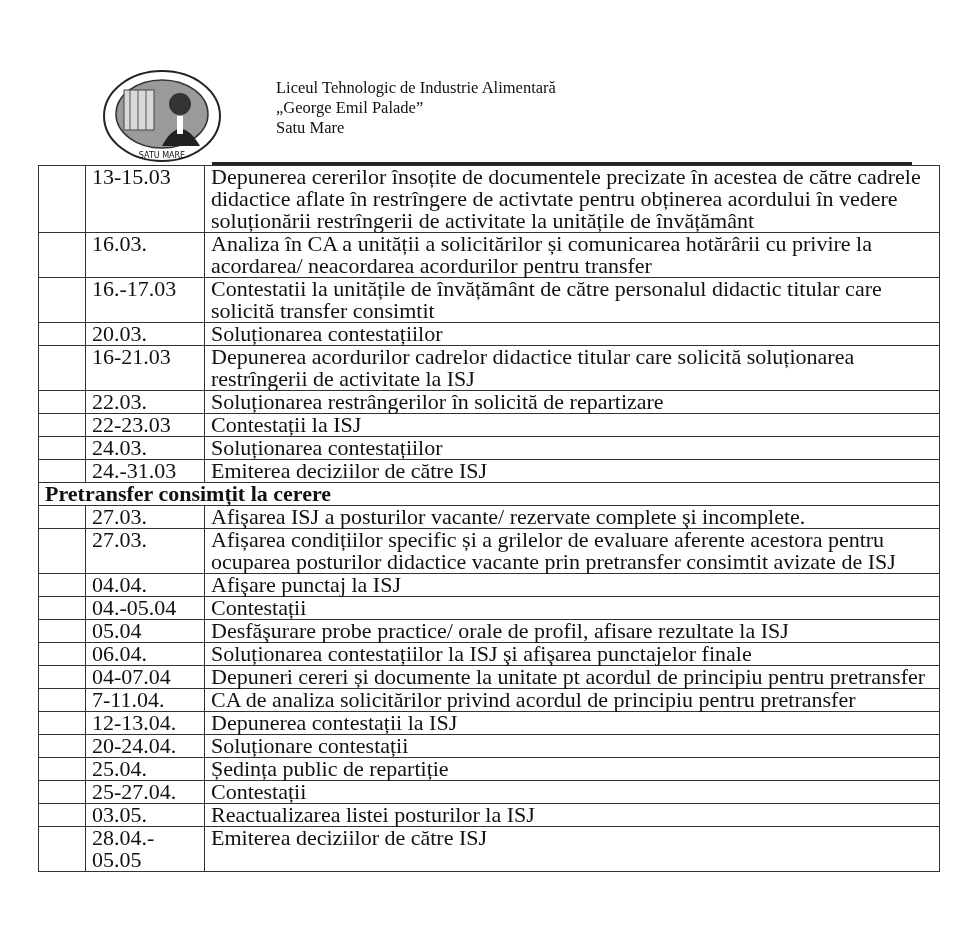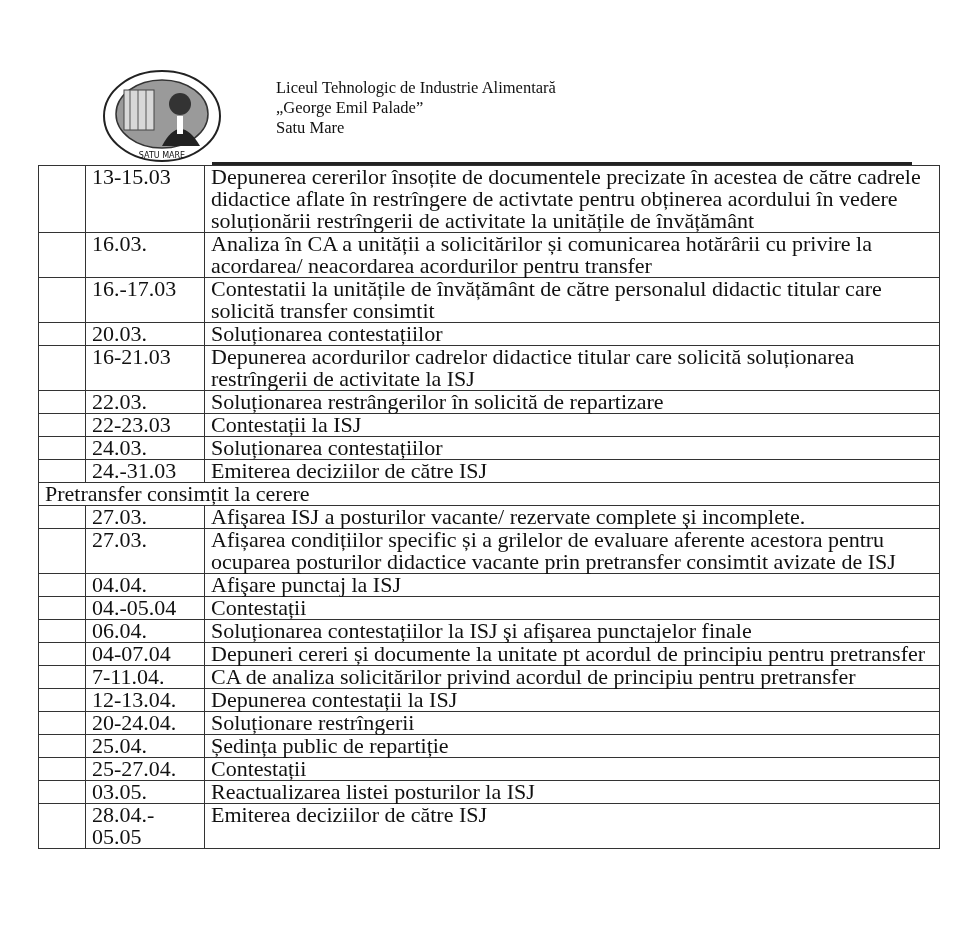--- a/index.html
+++ b/index.html
@@ -9,21 +9,21 @@
   .logo { position: absolute; left: 0; top: 0; width: 124px; height: 96px; }
   .school { position: absolute; left: 176px; top: 10px; font-size: 16.5px; line-height: 20px; }
   .header-rule { position: absolute; left: 212px; top: 162px; width: 700px; height: 3px; background: #222; }
 
   table.sched { position: absolute; left: 38px; top: 165px; width: 902px;
                 border-collapse: collapse; font-size: 22px; line-height: 22px; }
   table.sched td { border: 1.3px solid #333; padding: 0 6px; vertical-align: top; }
   td.blank { width: 34px; }
   td.date { width: 106px; padding-left: 8px; }
   td.desc { }
-  td.section { font-weight: normal; padding-left: 4px; }
+  td.section { font-weight: bold; padding-left: 4px; }
 </style>
 </head>
 <body>
 
 <div class="header">
   <svg class="logo" viewBox="0 0 124 96">
     <ellipse cx="62" cy="48" rx="58" ry="45" fill="#fff" stroke="#222" stroke-width="2"></ellipse>
     <ellipse cx="62" cy="46" rx="46" ry="34" fill="#9a9a9a" stroke="#333" stroke-width="1.5"></ellipse>
     <rect x="24" y="22" width="30" height="40" fill="#d8d8d8" stroke="#444" stroke-width="1"></rect>
     <line x1="30" y1="22" x2="30" y2="62" stroke="#555"></line>
@@ -107,20 +107,25 @@
         <td class="date">04.04.</td>
         <td class="desc">Afişare punctaj la ISJ</td>
       </tr>
       <tr>
         <td class="blank"></td>
         <td class="date">04.-05.04</td>
         <td class="desc">Contestații</td>
       </tr>
       <tr>
         <td class="blank"></td>
+        <td class="date">05.04</td>
+        <td class="desc">Desfăşurare  probe practice/ orale de profil, afisare rezultate la ISJ</td>
+      </tr>
+      <tr>
+        <td class="blank"></td>
         <td class="date">06.04.</td>
         <td class="desc">Soluționarea contestațiilor la ISJ şi afişarea punctajelor finale</td>
       </tr>
       <tr>
         <td class="blank"></td>
         <td class="date">04-07.04</td>
         <td class="desc">Depuneri cereri și documente la unitate pt acordul de principiu pentru pretransfer</td>
       </tr>
       <tr>
         <td class="blank"></td>
@@ -128,21 +133,21 @@
         <td class="desc">CA de analiza solicitărilor privind acordul de principiu pentru pretransfer</td>
       </tr>
       <tr>
         <td class="blank"></td>
         <td class="date">12-13.04.</td>
         <td class="desc">Depunerea contestații la ISJ</td>
       </tr>
       <tr>
         <td class="blank"></td>
         <td class="date">20-24.04.</td>
-        <td class="desc">Soluționare restrîngerii</td>
+        <td class="desc">Soluționare contestații</td>
       </tr>
       <tr>
         <td class="blank"></td>
         <td class="date">25.04.</td>
         <td class="desc">Ședința public de repartiție</td>
       </tr>
       <tr>
         <td class="blank"></td>
         <td class="date">25-27.04.</td>
         <td class="desc">Contestații</td>

